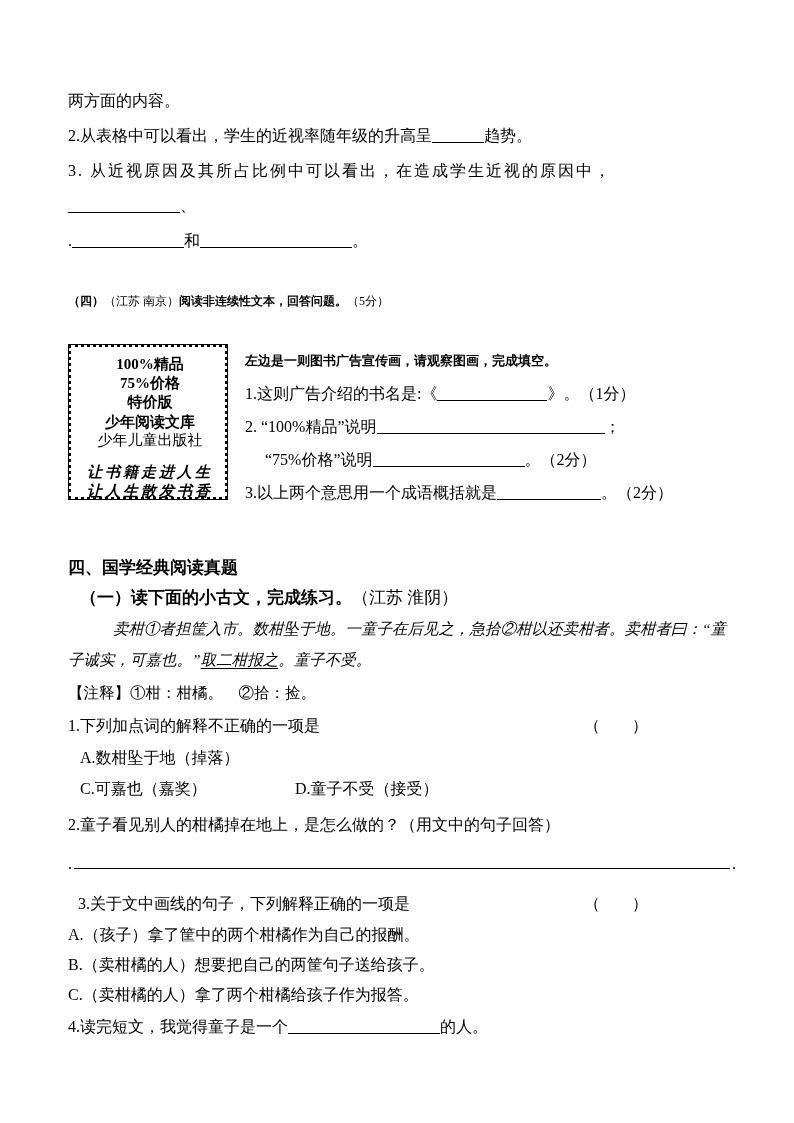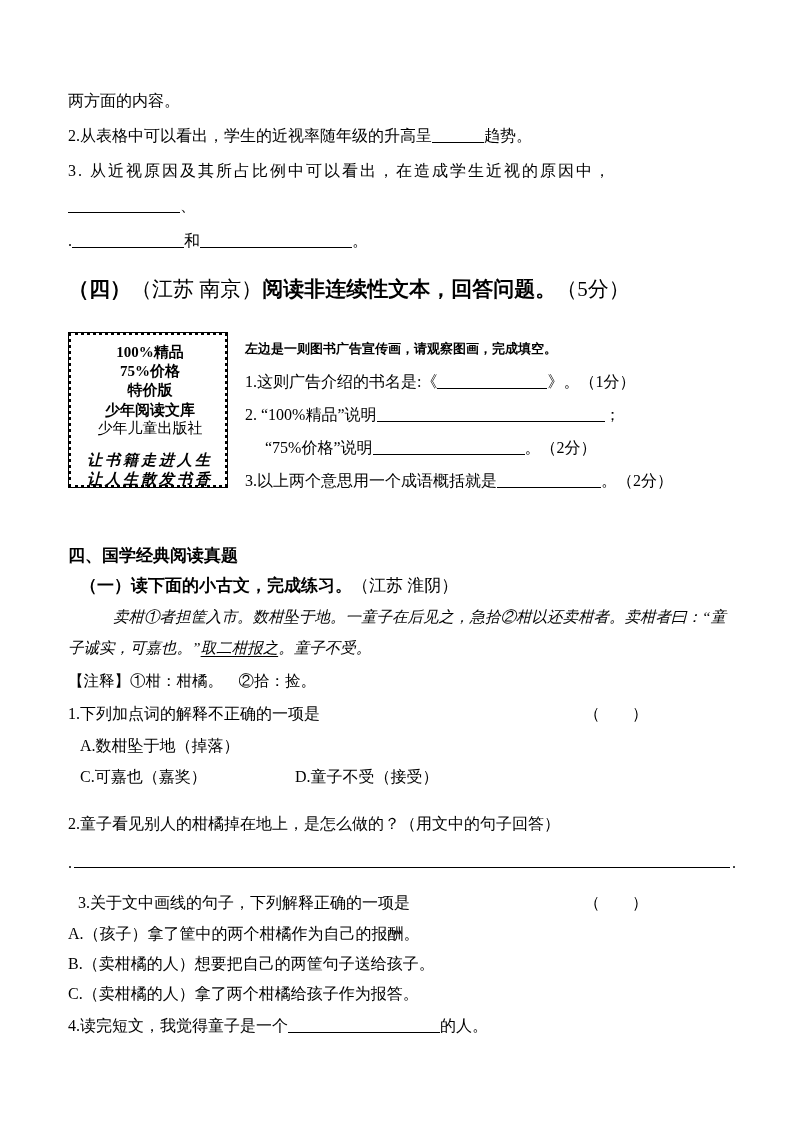--- a/index.html
+++ b/index.html
@@ -11,21 +11,21 @@
   .page { padding:83px 58px 0 68px; font-size:16px; }
   p { margin:0; }
   .ln { line-height:35px; white-space:nowrap; }
   .blank {
     display:inline-block; border-bottom:1px solid #000;
     height:15px; vertical-align:-2px;
   }
   .bold-sans { font-family:"Liberation Sans","DejaVu Sans",sans-serif; font-weight:bold; }
   .kaiti { font-style:italic; }
   
-  .sec4-head { margin-top:14px; line-height:34px; font-size:21px; white-space:nowrap; }
+  .sec4-head { margin-top:26px; line-height:34px; font-size:12px; white-space:nowrap; }
   
   .ad-wrap { margin-top:26px; display:flex; align-items:flex-start; }
   .ad-box {
     width:142px; height:138px; flex:0 0 auto;
     border:3px dotted #000; outline:1px solid #000; outline-offset:-1px;
     padding:8px 4px 4px 8px; text-align:center;
   }
   .ad-box div { line-height:19px; font-size:15px; }
   .ad-box .slogan { margin-top:0; letter-spacing:3px; font-weight:bold; }
   .ad-box .slogan1 { margin-top:13px; }
@@ -37,21 +37,21 @@
   .sec5-sub  { padding-left:12px; font-size:17px; line-height:30px; }
   .passage { font-size:15.5px; line-height:31px; text-indent:2.9em; }
   .passage u { text-underline-offset:3px; }
   .note { margin-top:2px; line-height:32px; font-size:15.5px; }
   .qline { display:flex; line-height:33px; white-space:nowrap;justify-content:flex-end; }
   .qline .parens { margin-left:auto; margin-right:88px; }
   .opt-row { display:flex; padding-left:12px; line-height:31px; }
   .opt-row .col-a { width:215px; flex:0 0 auto; }
   .answer-line { display:flex; align-items:baseline; line-height:46px; }
   .answer-line .blank { flex:1; margin:0 2px; }
-  .q2-classic { margin-top:15px; line-height:33px; }
+  .q2-classic { margin-top:4px; line-height:33px; }
   .q3-classic { margin-top:0;margin-left:10px; }
   .abc p { line-height:30px; }
   .q4-line { line-height:31px; margin-top:1px; }
 </style>
 </head>
 <body>
 
 <div class="page">
 
   <div>

